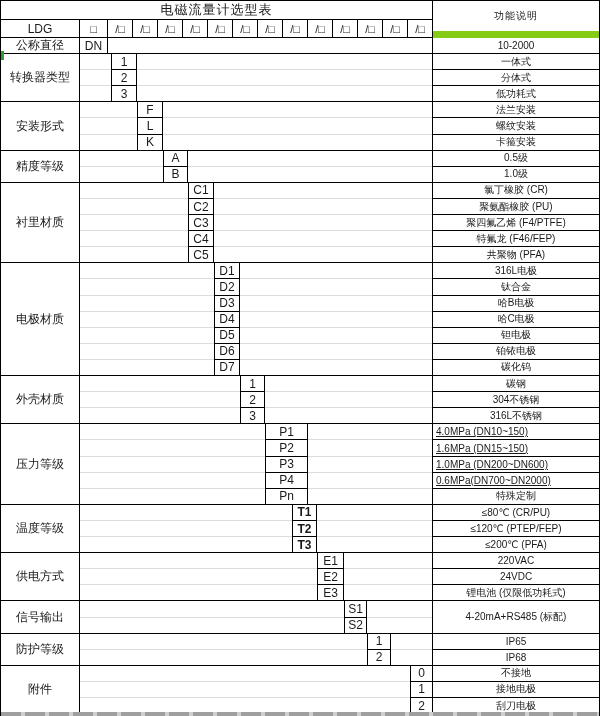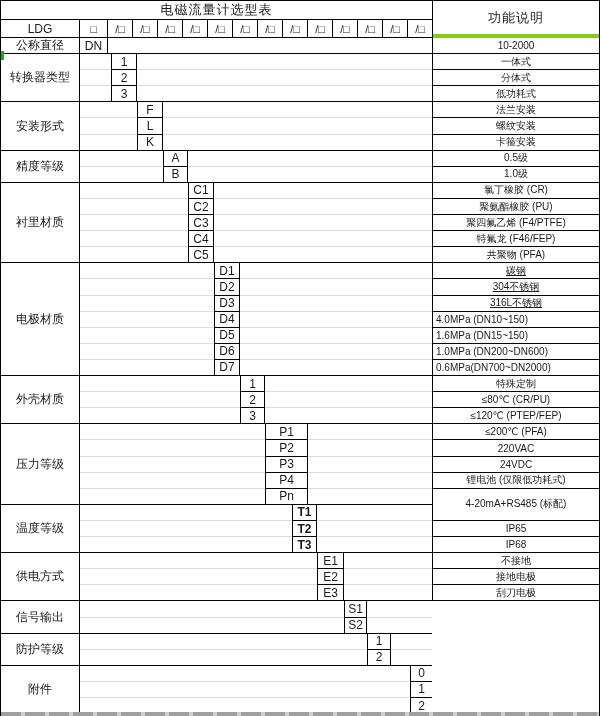--- a/index.html
+++ b/index.html
@@ -26,27 +26,27 @@
   .fill > div { flex:1; border-bottom:1px solid #dcdcdc; }
   .fill > div:last-child { border-bottom:none; }
   .rfill { flex:1; }
   .codes { display:flex; flex-direction:column; border-left:1px solid #000; border-right:1px solid #000; }
   .codes.noL { border-left:none; }
   .codes.noR { border-right:none; }
   .codes > div { flex:1; border-bottom:1px solid #000; display:flex; align-items:center;
                  justify-content:center; font-size:12px; }
   .codes > div:last-child { border-bottom:none; }
 
-  .hdr { height:37px; border-bottom:4px solid #84cc16; display:flex; align-items:center;
-         justify-content:center; font-size:13px; letter-spacing:1px; }
+  .hdr { height:37px; border-bottom:7px solid #84cc16; display:flex; align-items:center;
+         justify-content:center; font-size:10px; letter-spacing:1px; }
   .rsec { display:flex; flex-direction:column; border-bottom:1px solid #000; }
   .rsec > div { flex:1; border-bottom:1px solid #000; display:flex; align-items:center;
                 justify-content:center; font-size:10px; white-space:nowrap; overflow:hidden; }
   .rsec > div:last-child { border-bottom:none; }
-  .rsec > div.left-al { justify-content:flex-start; padding-left:3px; }
+  .rsec > div.left-al { justify-content:flex-start; padding-left:3px;text-decoration:underline; }
 
   .bar { position:absolute; left:0; bottom:0; width:600px; height:4px;
          background:repeating-linear-gradient(90deg,#9f9f9f 0 20px,#cfcfcf 20px 24px); }
   .green { position:absolute; left:0; top:50px; width:3px; height:9px; background:#2ca02c; }
 </style>
 </head>
 <body>
 
 <div id="wrap">
   <div class="left">
@@ -331,21 +331,30 @@
         <div>0.5级</div>
         <div>1.0级</div>
       </div>
       <div class="rsec" style="height: 80.5px;">
         <div>氯丁橡胶 (CR)</div>
         <div>聚氨酯橡胶 (PU)</div>
         <div>聚四氟乙烯 (F4/PTFE)</div>
         <div>特氟龙 (F46/FEP)</div>
         <div>共聚物 (PFA)</div>
       </div>
-      <div class="rsec" style="height: 48.3px; text-decoration: underline;">
+      <div class="rsec" style="height: 112.7px;">
+        <div>316L电极</div>
+        <div>钛合金</div>
+        <div>哈B电极</div>
+        <div>哈C电极</div>
+        <div>钽电极</div>
+        <div>铂铱电极</div>
+        <div>碳化钨</div>
+      </div>
+      <div class="rsec" style="height: 48.3px;">
         <div>碳钢</div>
         <div>304不锈钢</div>
         <div>316L不锈钢</div>
       </div>
       <div class="rsec" style="height: 80.5px;">
         <div class="left-al">4.0MPa (DN10~150)</div>
         <div class="left-al">1.6MPa (DN15~150)</div>
         <div class="left-al">1.0MPa (DN200~DN600)</div>
         <div class="left-al">0.6MPa(DN700~DN2000)</div>
         <div>特殊定制</div>

